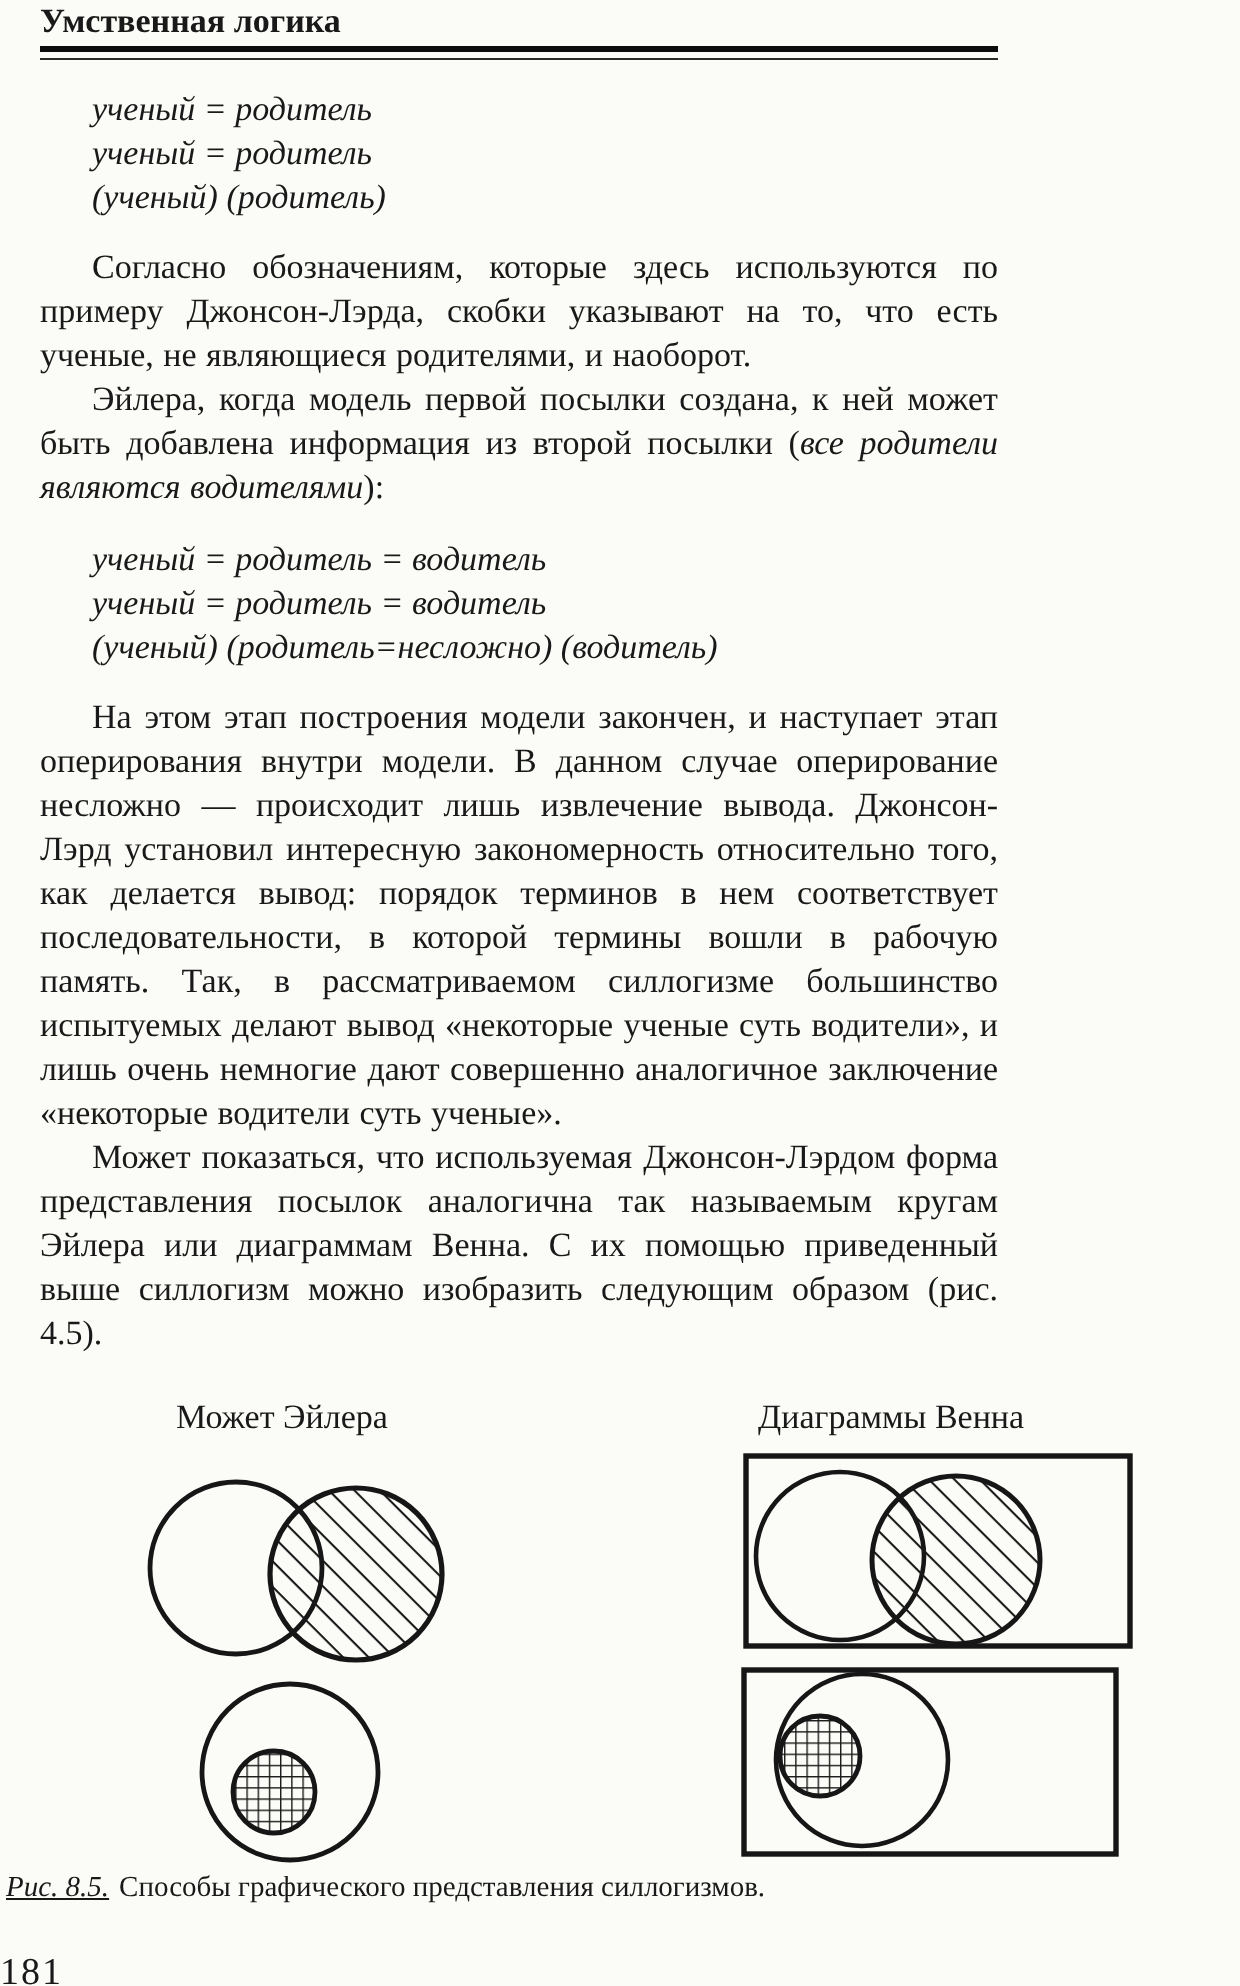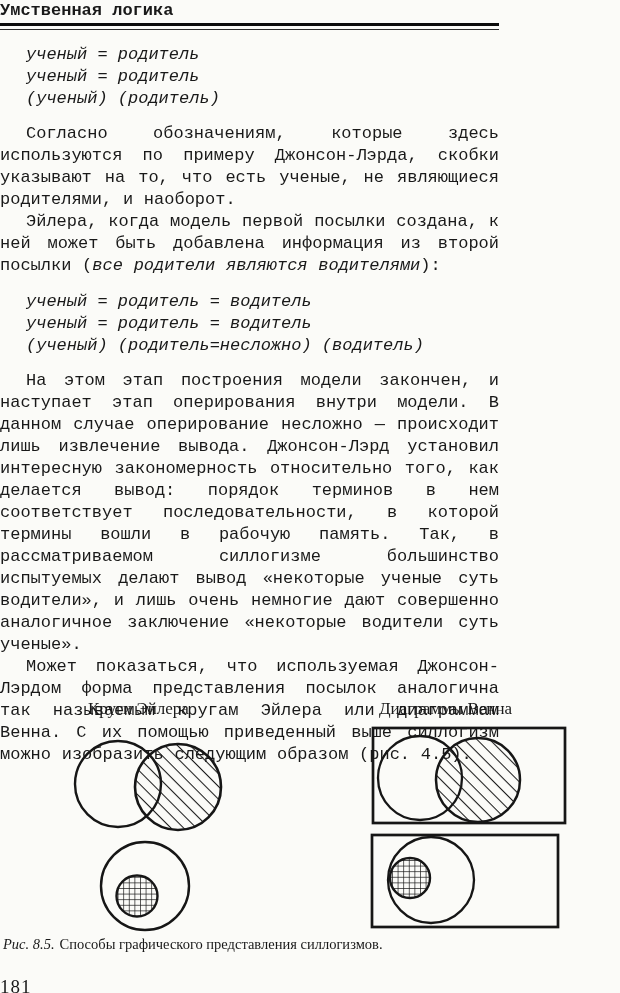--- a/index.html
+++ b/index.html
@@ -11,22 +11,21 @@
     background: #fbfbf8;
     color: #191919;
     font-family: "Liberation Serif", "DejaVu Serif", serif;
     overflow: hidden;
     margin: 0 auto;
   }
   .text-col {
     position: absolute;
     top: 0; left: 0;
     width: 504px;
-    padding: 0 5px 0 0;
-    font-family: Liberation Mono, monospace;
+    padding: 0 5px 0 20px;
   }
   .running-head {
     font-weight: bold;
     font-size: 17px;
     line-height: 18px;
     padding-top: 2px;
   }
   .rule-thick { height: 3px; background: #0c0c0c; margin-top: 3px; }
   .rule-thin  { height: 1px; background: #2a2a2a; margin-top: 3px; }
   p.body {
@@ -52,21 +51,21 @@
   }
   .fig-label.euler { top: 699px; left: 88px; }
   .fig-label.venn  { top: 699px; left: 379px; }
   .fig-svg { position: absolute; top: 720px; left: 0; }
   .caption {
     position: absolute;
     top: 935px; left: 3px;
     font-size: 14.5px;
     line-height: 18px;
   }
-  .caption .ref { font-style: italic; margin-right: 5px; }
+  .caption .ref { font-style: italic; margin-right: 5px; text-decoration: underline; }
   .page-number {
     position: absolute;
     top: 976px; left: 0;
     width: 604px;
     text-align: left;
     font-size: 19px;
     letter-spacing: 1px;
   }
 </style>
 </head>
@@ -92,21 +91,21 @@
     <div class="model-block">ученый = родитель = водитель
 ученый = родитель = водитель
 (ученый) (родитель=несложно) (водитель)</div>
 
     <p class="body">На этом этап построения модели закончен, и наступает этап оперирования внутри модели. В данном случае оперирование несложно — происходит лишь извлечение вывода. Джонсон-Лэрд установил интересную закономерность относительно того, как делается вывод: порядок терминов в нем соответствует последовательности, в которой термины вошли в рабочую память. Так, в рассматриваемом силлогизме большинство испытуемых делают вывод «некоторые ученые суть водители», и лишь очень немногие дают совершенно аналогичное заключение «некоторые водители суть ученые».</p>
 
     <p class="body">Может показаться, что используемая Джонсон-Лэрдом форма представления посылок аналогична так называемым кругам Эйлера или диаграммам Венна. С их помощью приведенный выше силлогизм можно изобразить следующим образом (рис. 4.5).</p>
 
   </div>
 
-  <span class="fig-label euler">Круги Эйлера</span>
+  <span class="fig-label euler">Может Эйлера</span>
   <span class="fig-label venn">Диаграммы Венна</span>
 
   <svg class="fig-svg" width="620" height="214" viewBox="0 0 620 214" xmlns="http://www.w3.org/2000/svg">
     <defs>
       <pattern id="hatch" patternUnits="userSpaceOnUse" width="9" height="9" patternTransform="rotate(45)">
         <line x1="0" y1="0" x2="9" y2="0" stroke="#1a1a1a" stroke-width="2.1"></line>
       </pattern>
       <pattern id="crosshatch" patternUnits="userSpaceOnUse" width="5.6" height="5.6">
         <path d="M0 0 H5.6 M0 0 V5.6" stroke="#1a1a1a" stroke-width="1.4" fill="none"></path>
       </pattern>

